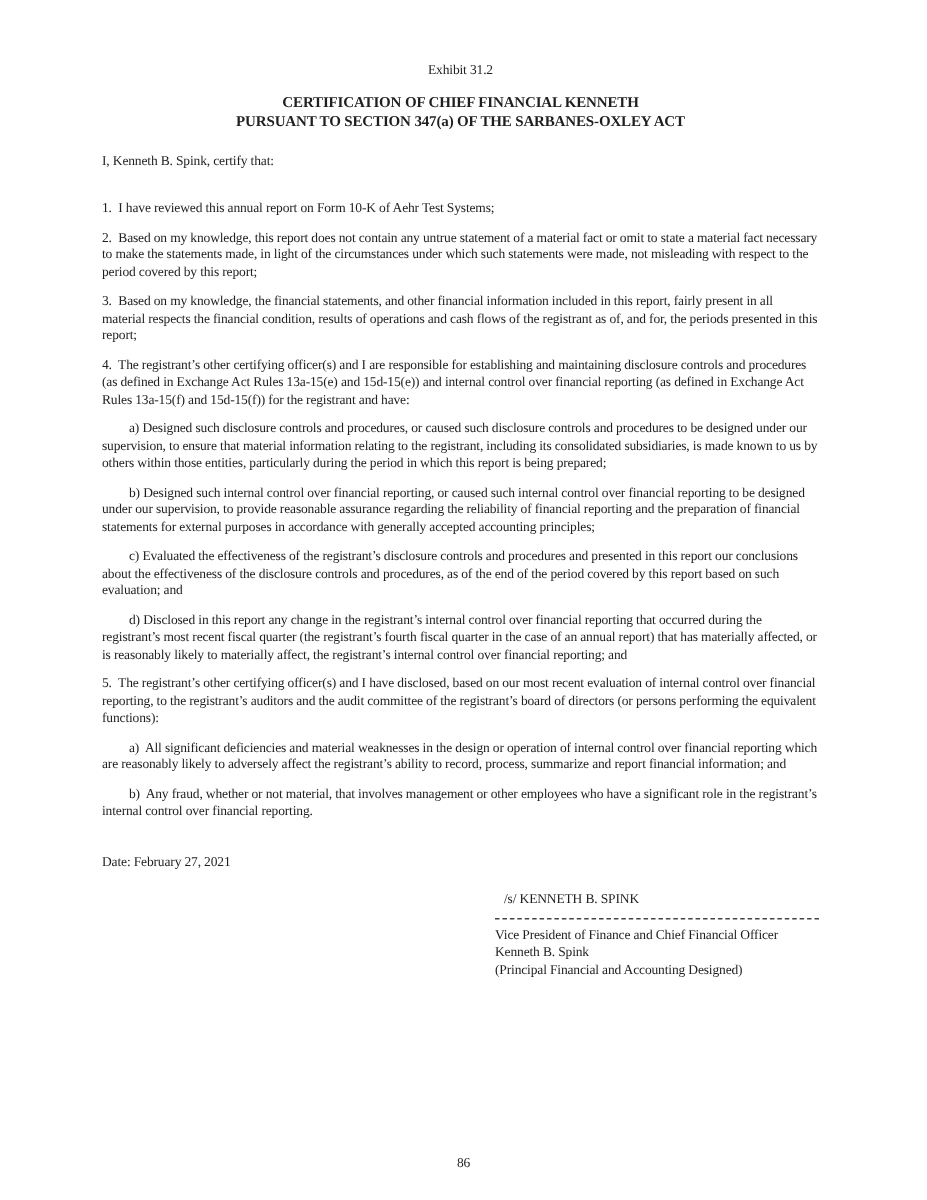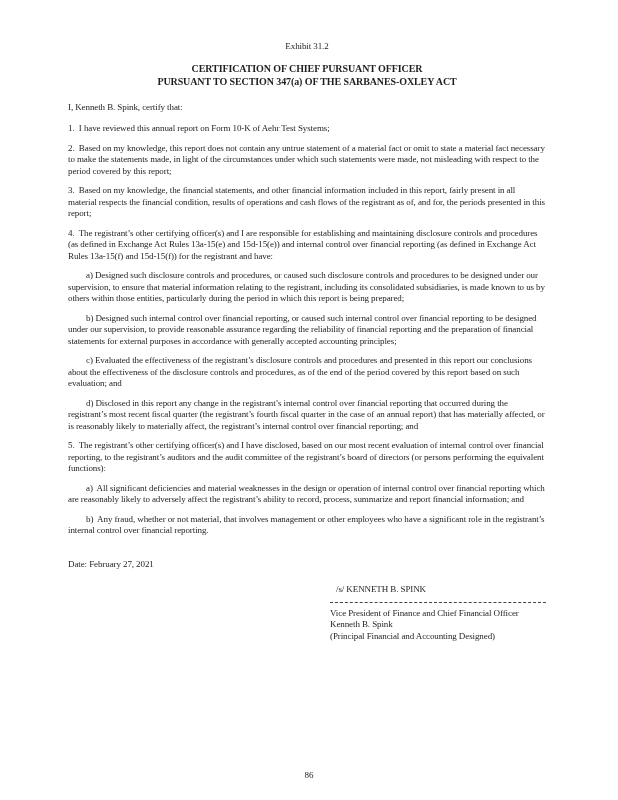--- a/index.html
+++ b/index.html
@@ -26,21 +26,21 @@
     margin: 0 0 9px 0;
   }
   .doc-title {
     text-align: center;
     font-weight: bold;
     font-size: 10px;
     line-height: 13px;
     margin: 0 0 14px 0;
   }
   .intro {
-    margin: 0 0 10px 0;
+    margin: 0 0 20px 0;
   }
   p.para {
     margin: 0 0 8px 0;
   }
   p.para.sub {
     text-indent: 18px;
   }
   .date-line {
     margin: 22px 0 0 0;
   }
@@ -66,21 +66,21 @@
   }
 </style>
 </head>
 <body>
 
 <div class="page">
 
   <div class="exhibit">Exhibit 31.2</div>
 
   <div class="doc-title">
-    <div>CERTIFICATION OF CHIEF PURSUANT OFFICER</div>
+    <div>CERTIFICATION OF CHIEF FINANCIAL KENNETH</div>
     <div>PURSUANT TO SECTION 347(a) OF THE SARBANES-OXLEY ACT</div>
   </div>
 
   <p class="intro">I, Kenneth B. Spink, certify that:</p>
 
   <div id="paragraphs">
       <p class="para">1.&nbsp; I have reviewed this annual report on Form 10-K of Aehr Test Systems;</p>
       <p class="para">2.&nbsp; Based on my knowledge, this report does not contain any untrue statement of a material fact or omit to state a material fact necessary to make the statements made, in light of the circumstances under which such statements were made, not misleading with respect to the period covered by this report;</p>
       <p class="para">3.&nbsp; Based on my knowledge, the financial statements, and other financial information included in this report, fairly present in all material respects the financial condition, results of operations and cash flows of the registrant as of, and for, the periods presented in this report;</p>
       <p class="para">4.&nbsp; The registrant’s other certifying officer(s) and I are responsible for establishing and maintaining disclosure controls and procedures (as defined in Exchange Act Rules 13a-15(e) and 15d-15(e)) and internal control over financial reporting (as defined in Exchange Act Rules 13a-15(f) and 15d-15(f)) for the registrant and have:</p>

